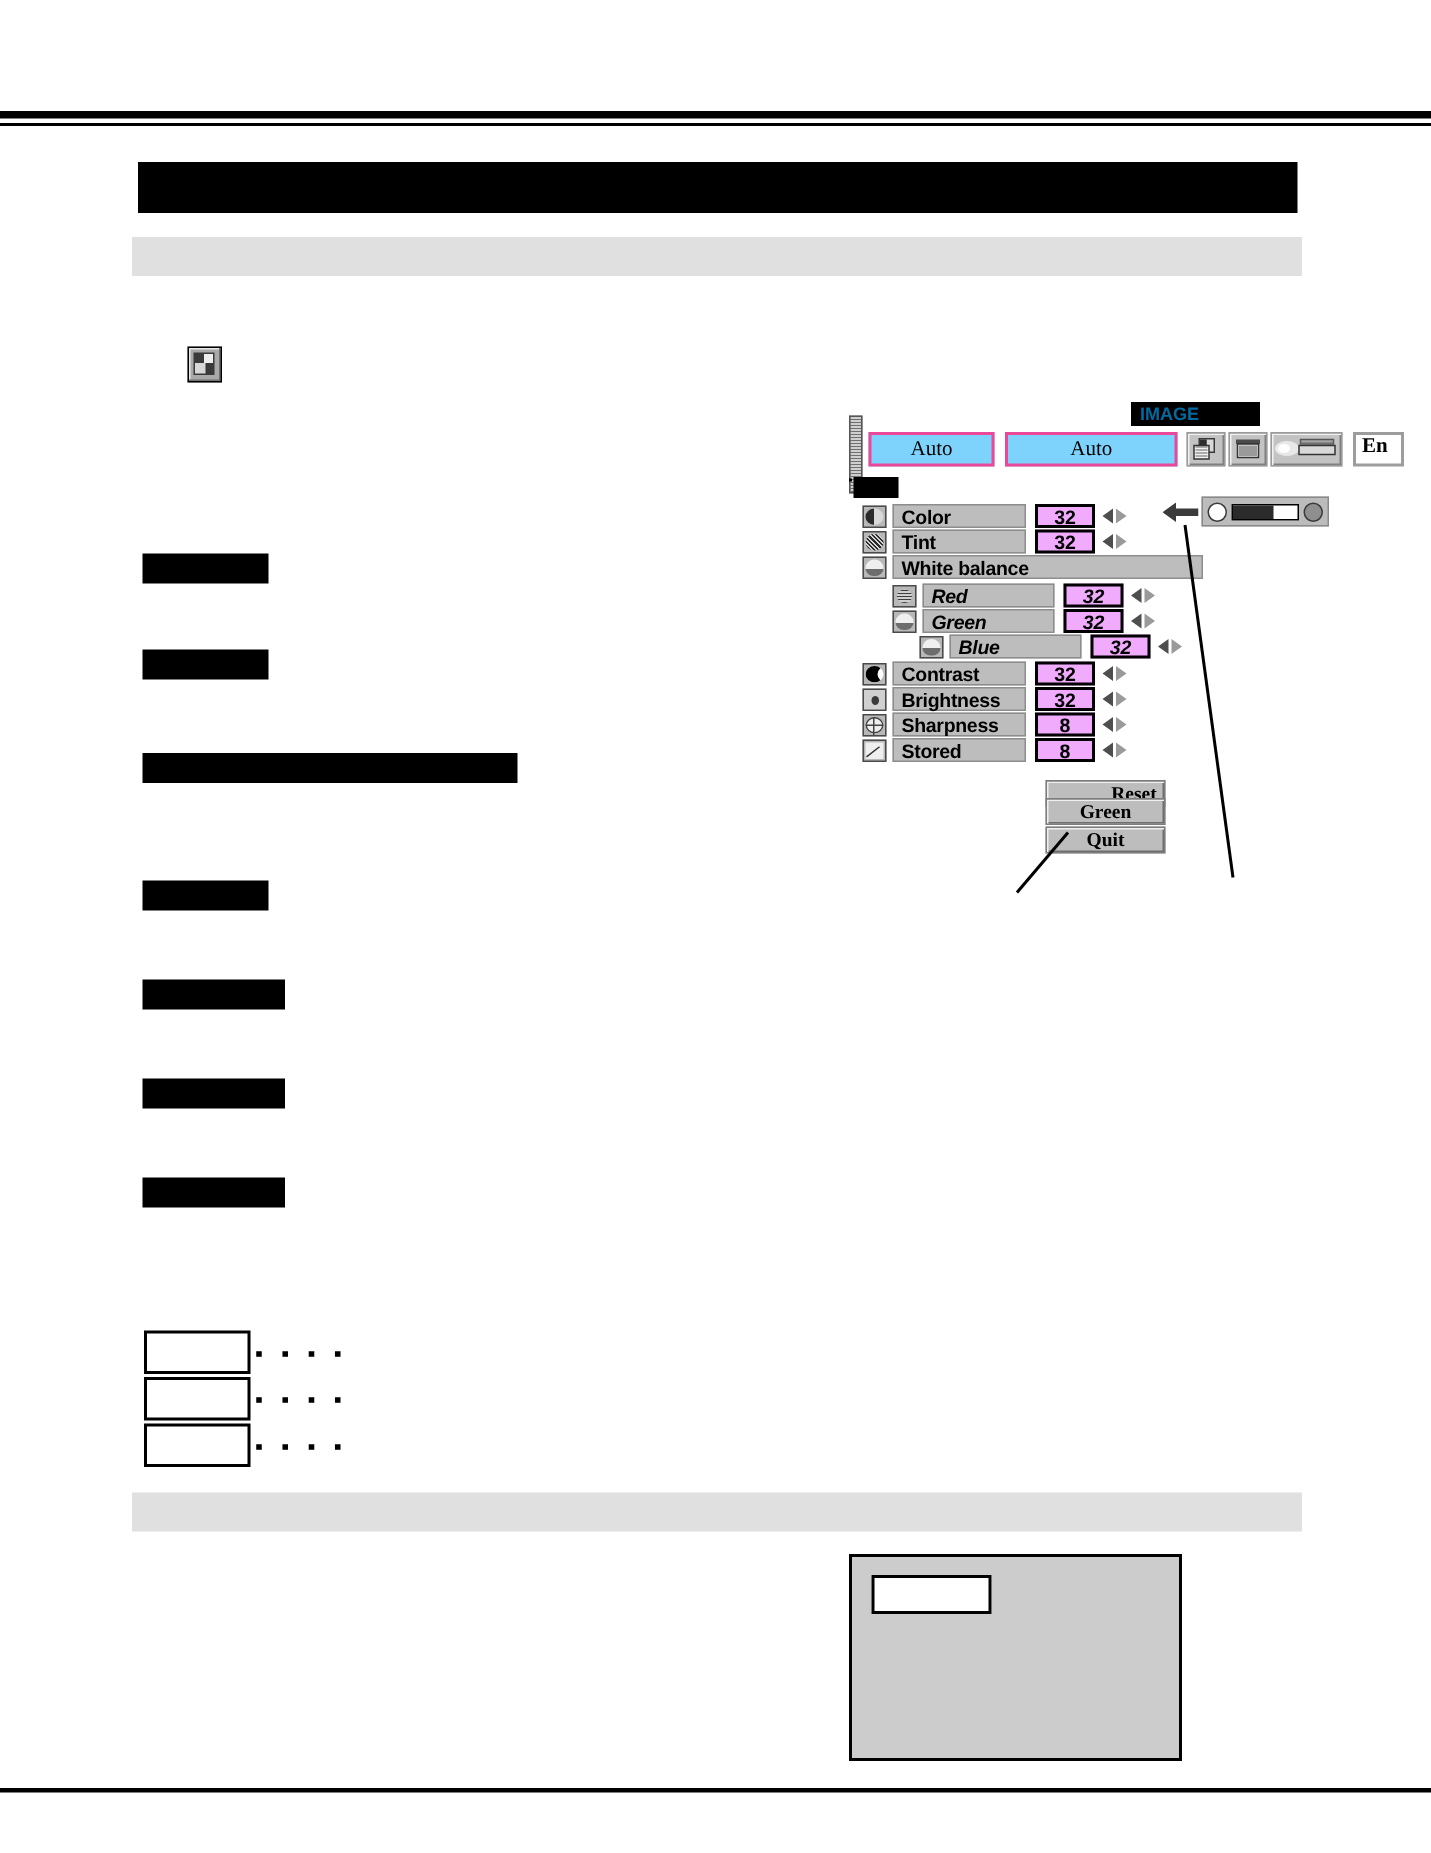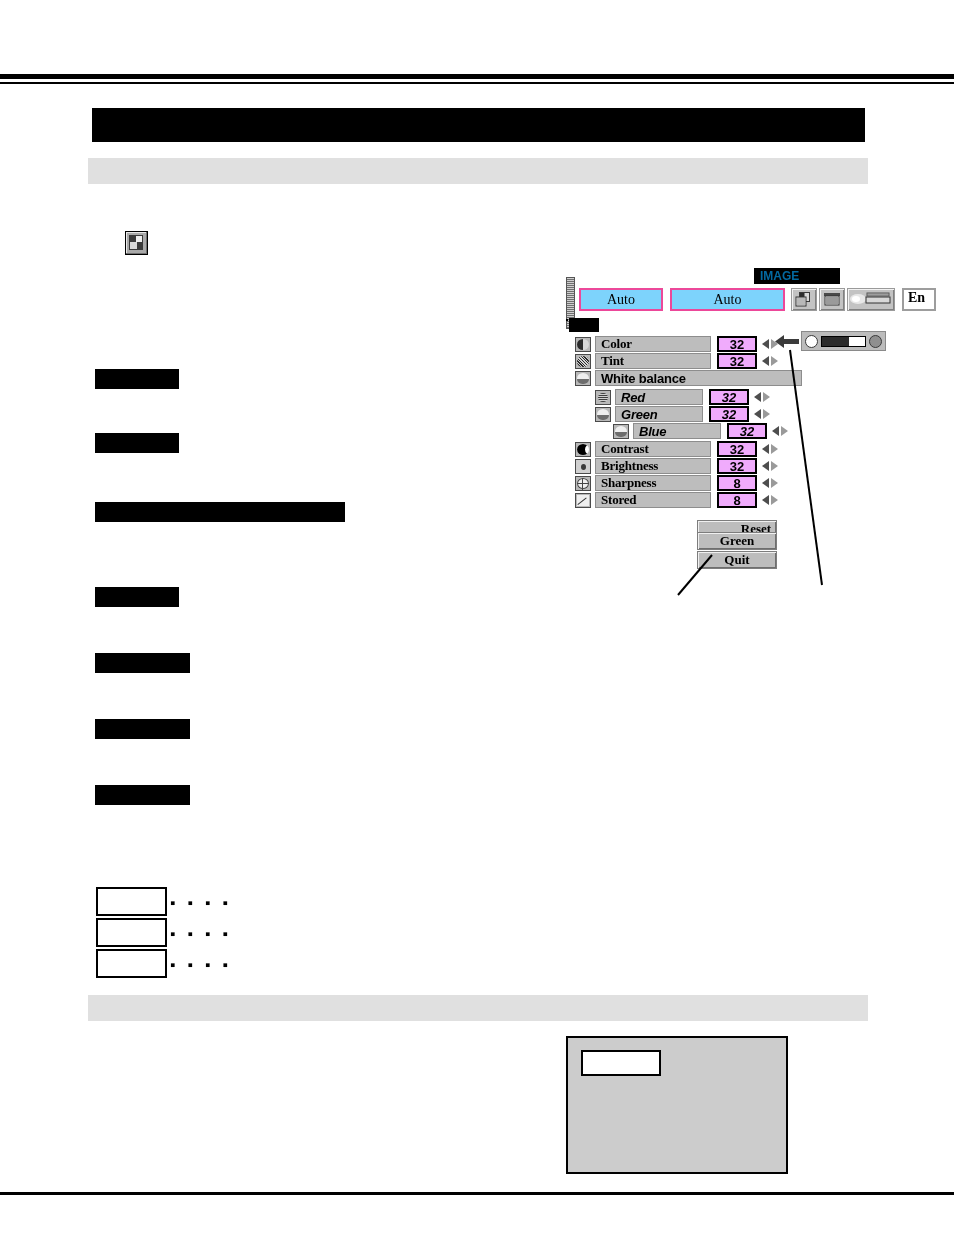--- a/index.html
+++ b/index.html
@@ -66,21 +66,21 @@
   .sel-redact{position:absolute;left:4px;top:48px;width:30px;height:14px;background:#000;}
   .sel-redact:before{content:"";position:absolute;left:-3px;top:1px;width:2px;height:2px;background:#000;}
 
   
   .row{position:absolute;left:10px;height:16px;display:flex;align-items:center;}
   .ricon{width:16px;height:15px;flex:0 0 16px;margin-right:4px;border:1px solid #4a4a4a;
     box-sizing:border-box;background:#b8b8b8;position:relative;overflow:hidden;}
   .rlabel{background:#bdbdbd;border:1px solid #8d8d8d;box-sizing:border-box;height:16px;
     display:flex;align-items:center;padding-left:5px;font-family:"Liberation Sans",sans-serif;
     font-size:13px;font-weight:bold;color:#000;letter-spacing:-0.2px;}
-  .rlabel.w-main{width:116px;font-family:Liberation Serif, serif;}
+  .rlabel.w-main{width:89px;}
   .rlabel.w-wb{width:207px;}
   .rlabel.w-sub{width:88px;}
   .vbox{width:40px;height:16px;background:#f0abfc;border:2px solid #000;box-sizing:border-box;
     display:flex;align-items:center;justify-content:center;font-size:13px;font-weight:bold;
     font-family:"Liberation Sans",sans-serif;margin-left:6px;}
   .arrows{margin-left:5px;display:flex;gap:2px;align-items:center;}
   .tri-l,.tri-r{width:0;height:0;border-top:5px solid transparent;border-bottom:5px solid transparent;}
   .tri-l{border-right:7px solid #4e4e4e;}
   .tri-r{border-left:7px solid #9a9a9a;}
 

